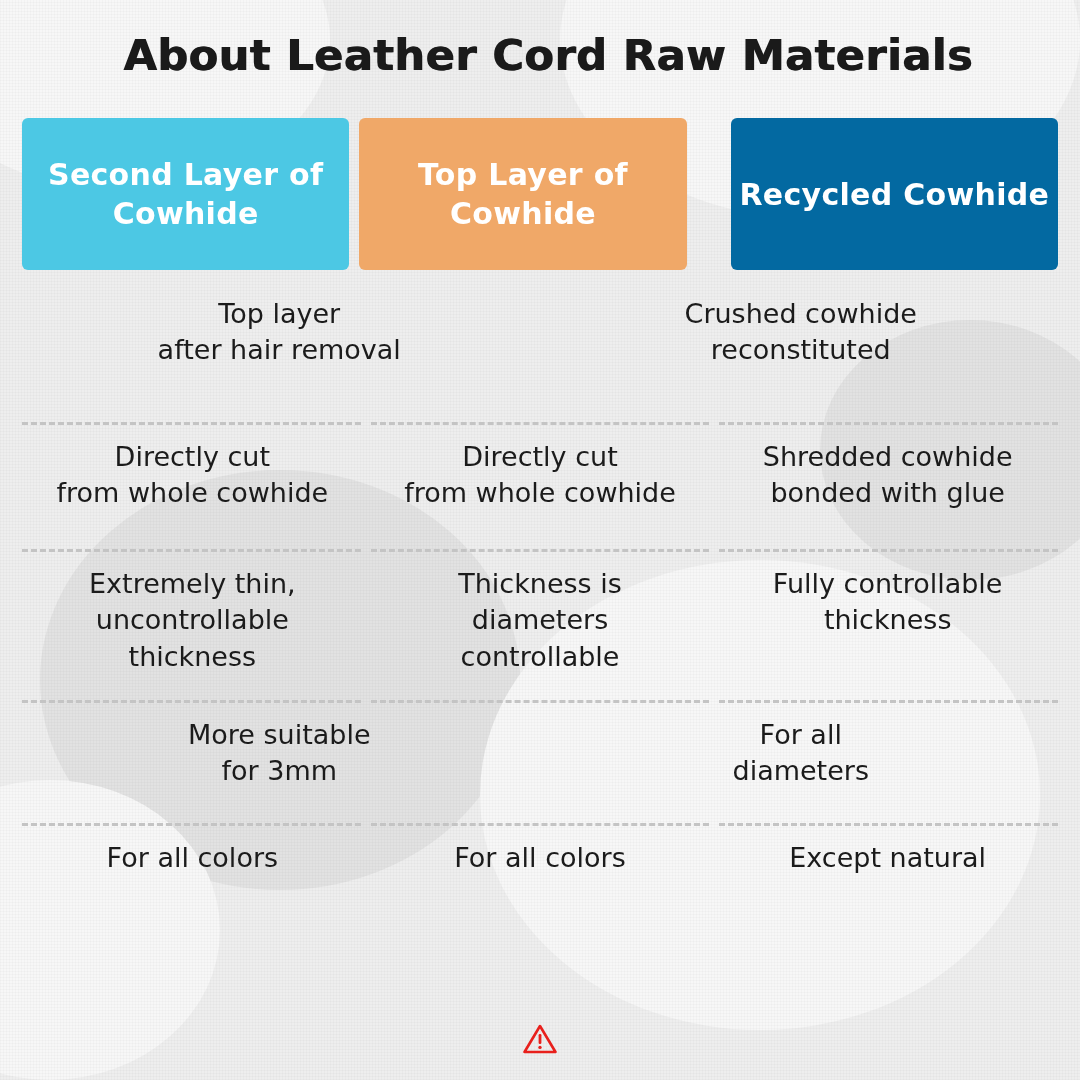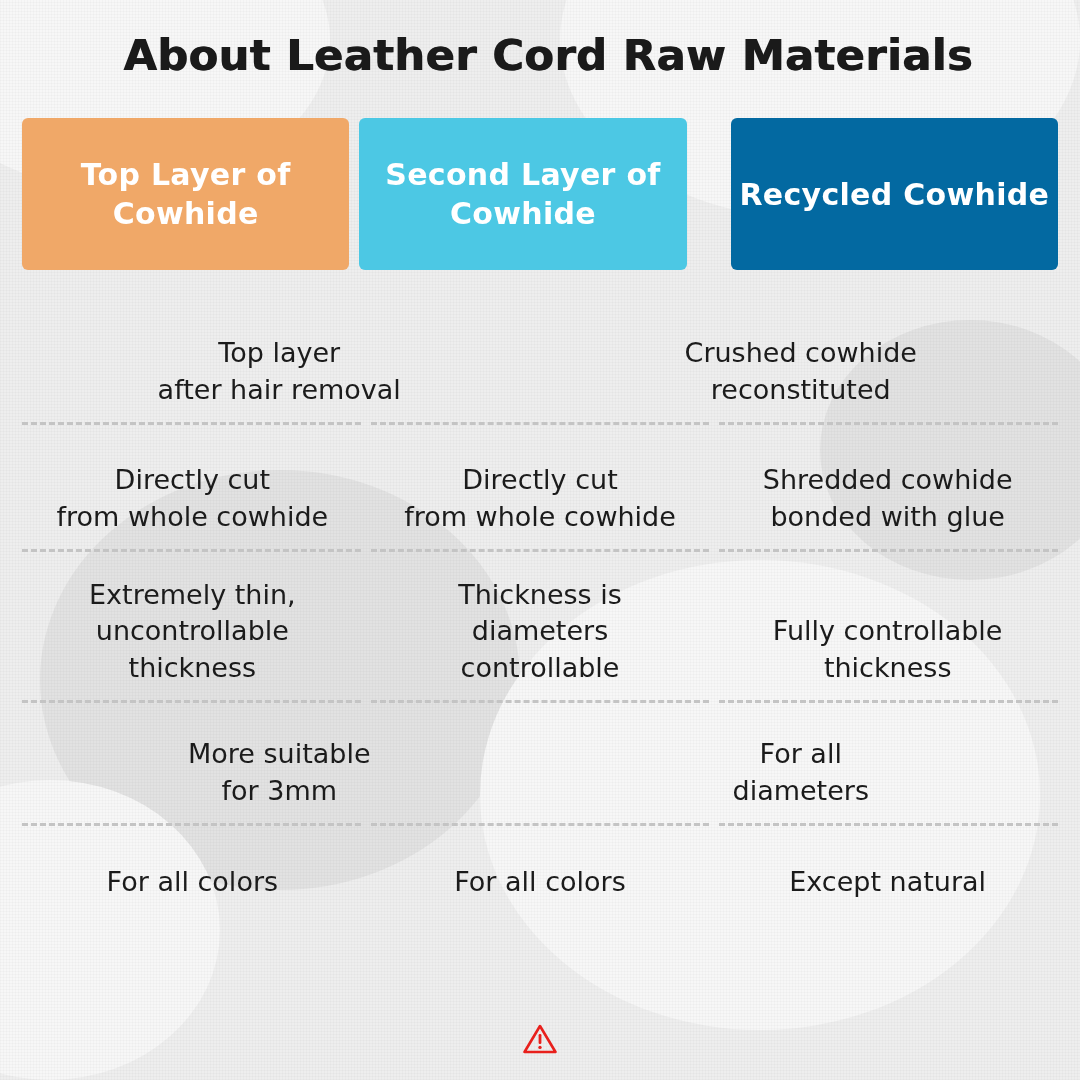--- a/index.html
+++ b/index.html
@@ -94,21 +94,21 @@
     padding: 0 6px;
     box-sizing: border-box;
   }
 
   .rows {
     margin-top: 26px;
   }
   .row {
     display: flex;
     gap: 7px;
-    align-items: flex-end;
+    align-items: flex-start;
   }
   .cell {
     flex: 1 1 0;
     text-align: center;
     font-family: "DejaVu Sans", sans-serif;
     font-size: 27px;
     line-height: 1.35;
     color: #1b1b1b;
     padding: 0 4px;
     box-sizing: border-box;
@@ -172,23 +172,23 @@
     <div class="grain"></div>
   </div>
 
   <div class="content">
 
     <div class="title">About Leather Cord Raw Materials</div>
 
     <div class="table">
 
       <div class="header-row">
+        <div class="col-head" style="background:#4cc8e4;">Second Layer
+of Cowhide</div>
         <div class="col-head" style="background:#f0a868;">Top Layer
-of Cowhide</div>
-        <div class="col-head" style="background:#4cc8e4;">Second Layer
 of Cowhide</div>
         <div class="col-head" style="background:#0369a1;margin-left:34px;">Recycled
 Cowhide</div>
       </div>
 
       <div class="rows">
 
         <div class="row row-1">
           <div class="cell">Top layer
 after hair removal</div>

